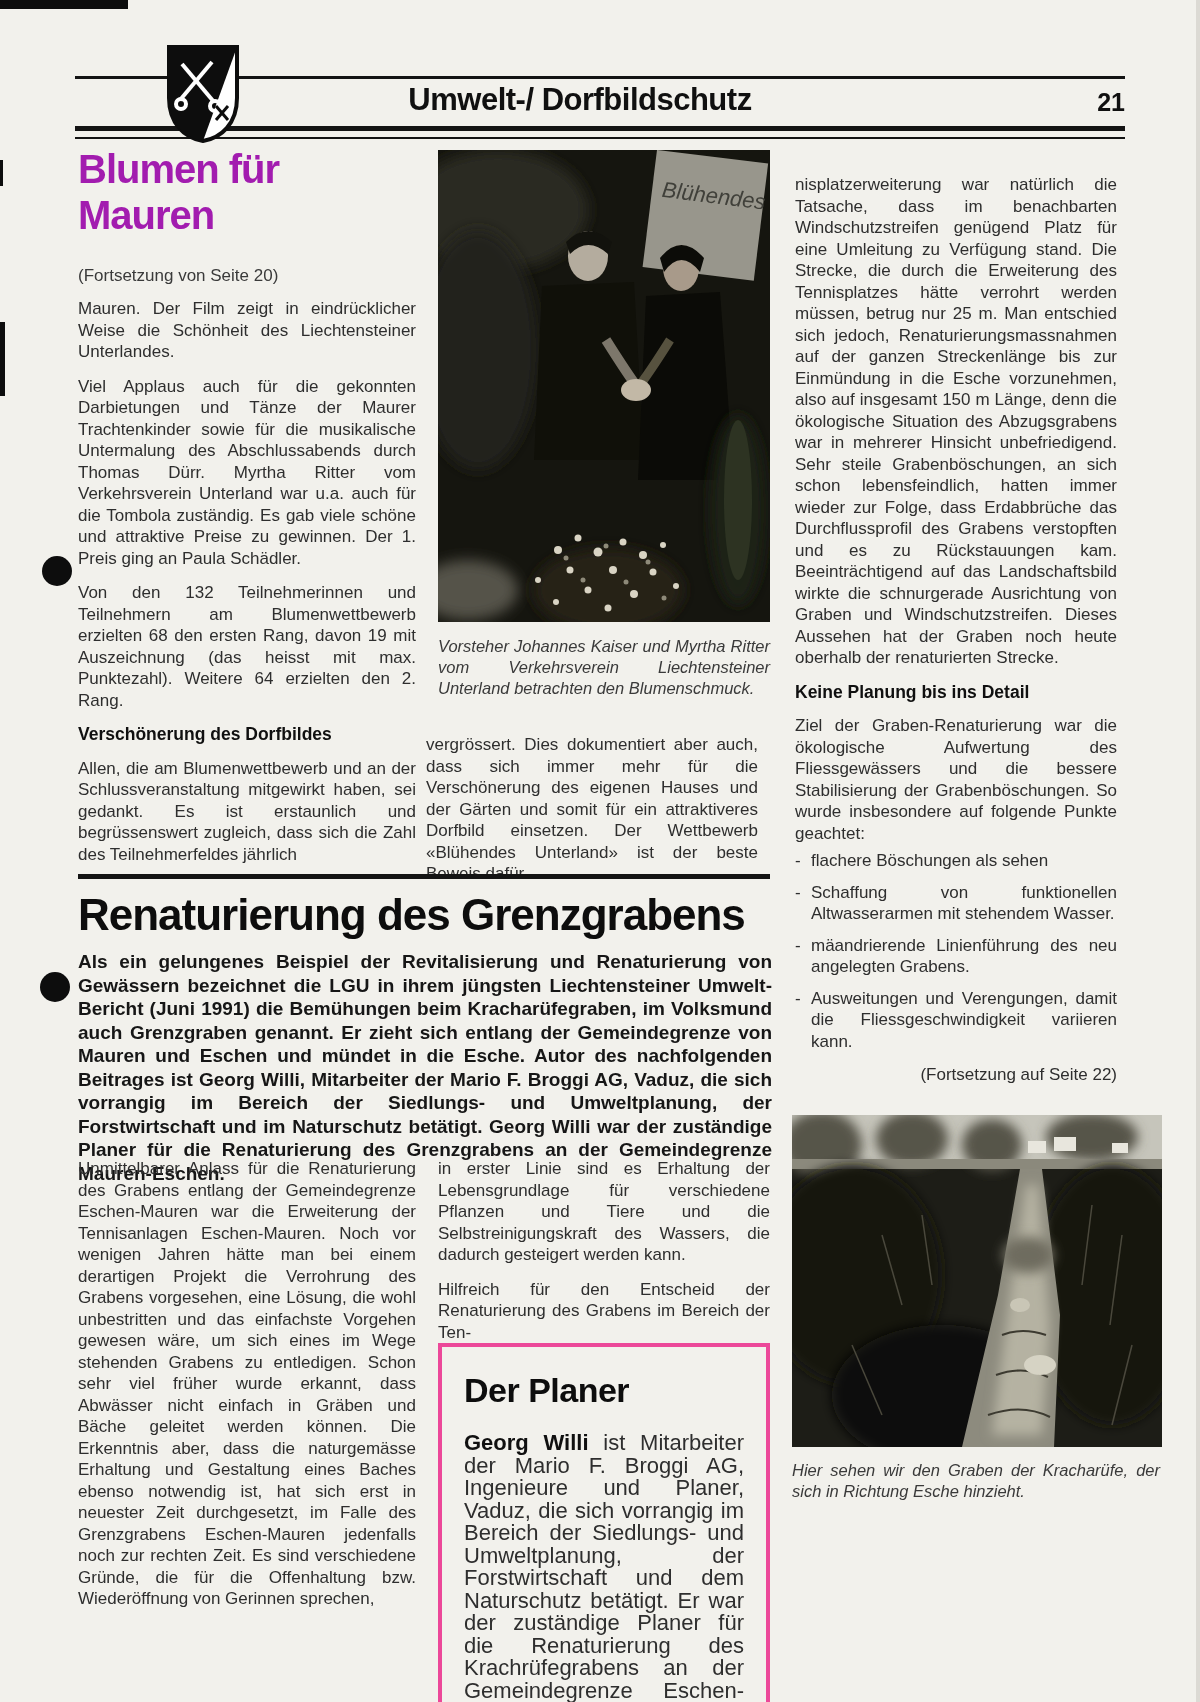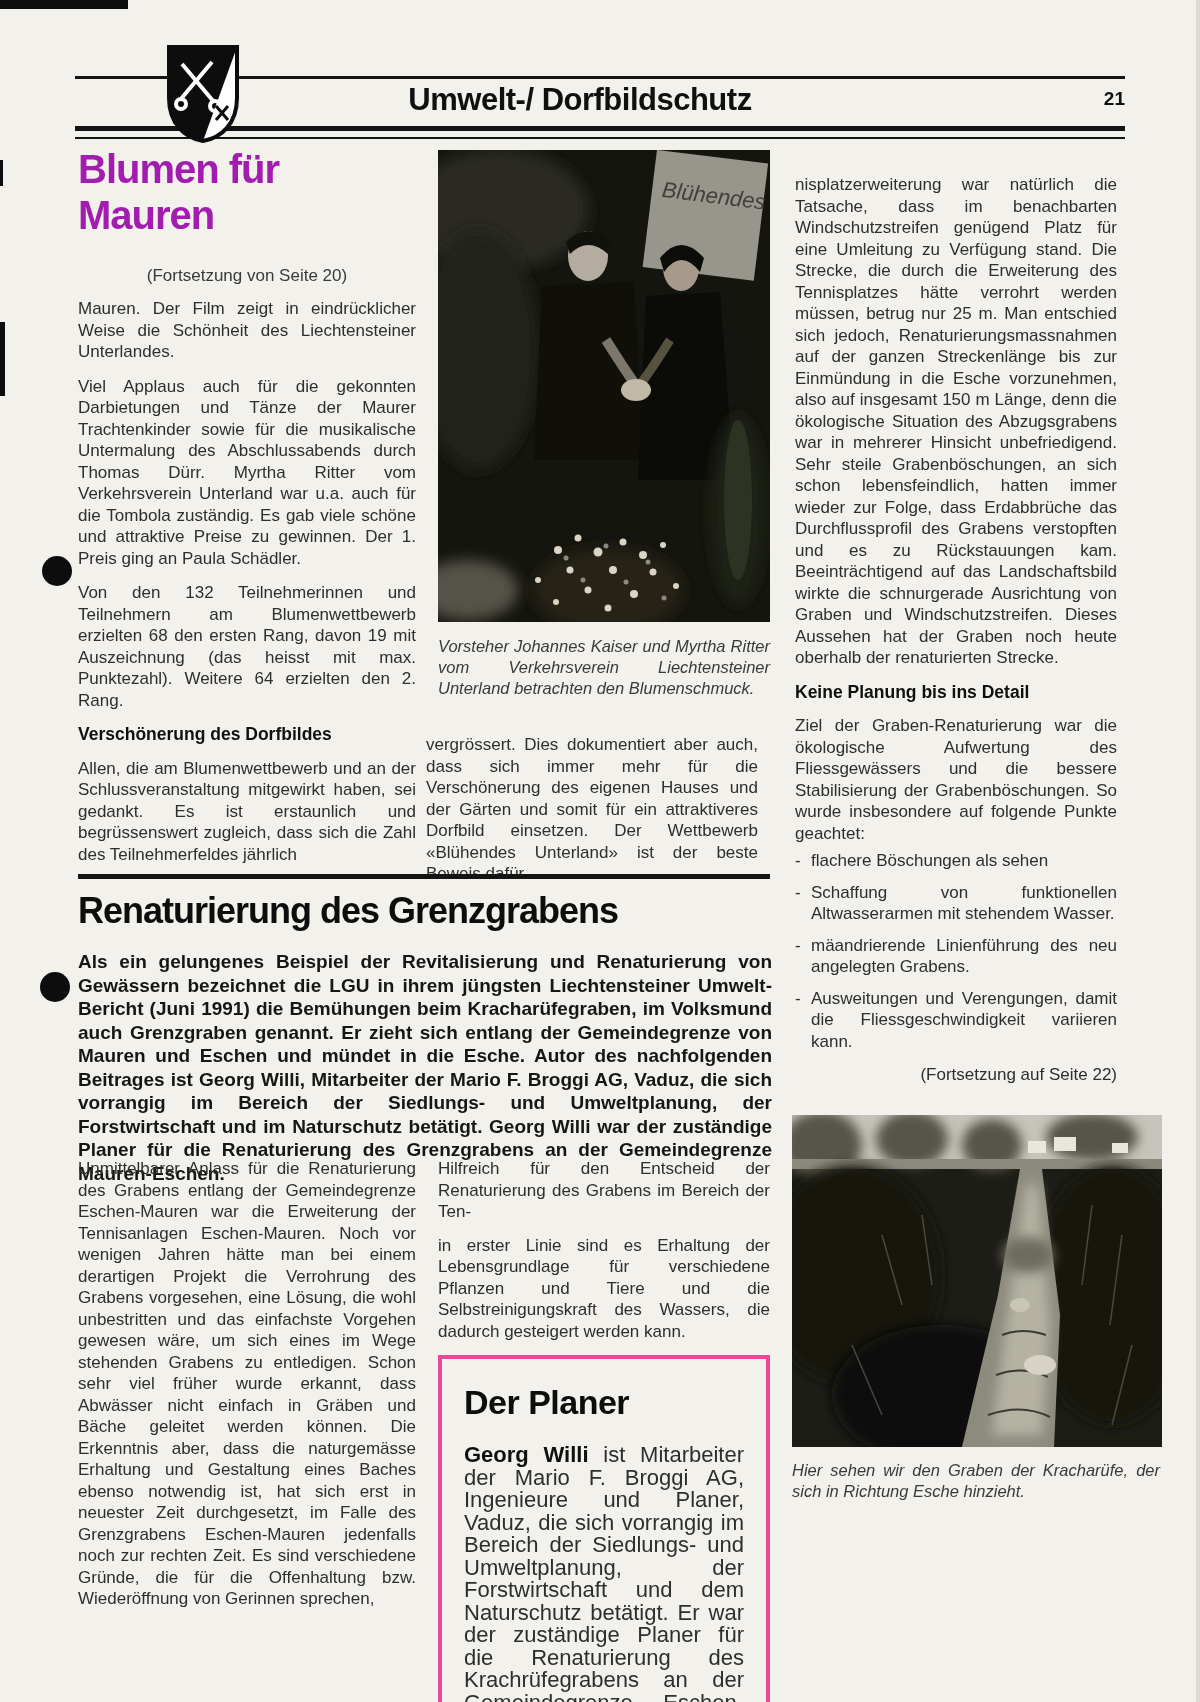--- a/index.html
+++ b/index.html
@@ -6,37 +6,37 @@
   .page{position:relative;width:1196px;height:1702px;background:#f2f1ec;
         font-family:"Liberation Sans","DejaVu Sans",sans-serif;color:#2e2e2e;overflow:hidden;}
   
   .rule{position:absolute;background:#141414;}
   .rule-top{left:75px;top:76px;width:1050px;height:3px;}
   .rule-mid-thick{left:75px;top:126px;width:1050px;height:5px;}
   .rule-mid-thin{left:75px;top:137px;width:1050px;height:2px;}
   .section-title{position:absolute;left:300px;top:82px;width:560px;text-align:center;
         font-size:31px;font-weight:bold;color:#101010;letter-spacing:-0.5px;}
   .page-number{position:absolute;left:1080px;top:88px;width:45px;text-align:right;
-        font-size:19px;font-weight:bold;color:#101010;}
+        font-size:25px;font-weight:bold;color:#101010;}
   .coat{position:absolute;left:166px;top:44px;width:74px;height:100px;}
   
   .col{position:absolute;}
   .body-text p{margin:12px 0 13px 0;font-size:17px;line-height:21.5px;text-align:justify;color:#2e2e2e;}
   .subhead{font-size:17.5px;line-height:21.5px;font-weight:bold;color:#101010;margin:4px 0 2px 0;}
   .h1{font-size:40px;line-height:46px;font-weight:bold;color:#a21caf;letter-spacing:-1px;margin:0 0 28px 0;}
-  .cont-note{font-size:17px;color:#3a3a3a;margin:0 0 6px 0;text-align:center;}
+  .cont-note{font-size:17px;color:#3a3a3a;margin:0 0 6px 0;}
   .caption{font-size:16.5px;line-height:21px;font-style:italic;color:#3a3a3a;text-align:justify;}
   .bullets{margin:2px 0 12px 0;}
   .bullet{display:flex;margin:0 0 10px 0;font-size:17px;line-height:21.5px;}
   .bullet .dash{width:16px;flex:0 0 16px;}
   .bullet .btxt{flex:1;text-align:justify;}
   .note-right{font-size:17px;line-height:21.5px;text-align:right;color:#2e2e2e;}
   
   .divider{left:78px;top:874px;width:692px;height:5px;}
-  .h2{position:absolute;left:78px;top:890px;width:700px;font-size:36px;font-weight:bold;
+  .h2{position:absolute;left:78px;top:890px;width:700px;font-size:44px;font-weight:bold;
       color:#0d0d0d;letter-spacing:-1px;}
   .lede{position:absolute;left:78px;top:950px;width:694px;font-size:19px;line-height:23.5px;
         font-weight:bold;color:#161616;text-align:justify;}
   
   .photo{position:absolute;background:#191916;}
   .photo svg{display:block;width:100%;height:100%;}
   .photo1{left:438px;top:150px;width:332px;height:472px;}
   .photo2{left:792px;top:1115px;width:370px;height:332px;}
   .caption1{position:absolute;left:438px;top:636px;width:332px;}
   .caption2{position:absolute;left:792px;top:1460px;width:368px;}
@@ -183,22 +183,22 @@
 
   <div class="rule divider"></div>
   <div class="h2">Renaturierung des Grenzgrabens</div>
   <div class="lede">Als ein gelungenes Beispiel der Revitalisierung und Renaturierung von Gewässern bezeichnet die LGU in ihrem jüngsten Liechtensteiner Umwelt-Bericht (Juni 1991) die Bemühungen beim Kracharüfegraben, im Volksmund auch Grenzgraben genannt. Er zieht sich entlang der Gemeindegrenze von Mauren und Eschen und mündet in die Esche. Autor des nachfolgenden Beitrages ist Georg Willi, Mitarbeiter der Mario F. Broggi AG, Vaduz, die sich vorrangig im Bereich der Siedlungs- und Umweltplanung, der Forstwirtschaft und im Naturschutz betätigt. Georg Willi war der zuständige Planer für die Renaturierung des Grenzgrabens an der Gemeindegrenze Mauren-Eschen.</div>
 
   <div class="col body-text" style="left:78px;top:1146px;width:338px;">
     <p>Unmittelbarer Anlass für die Renaturierung des Grabens entlang der Gemeindegrenze Eschen-Mauren war die Erweiterung der Tennisanlagen Eschen-Mauren. Noch vor wenigen Jahren hätte man bei einem derartigen Projekt die Verrohrung des Grabens vorgesehen, eine Lösung, die wohl unbestritten und das einfachste Vorgehen gewesen wäre, um sich eines im Wege stehenden Grabens zu entledigen. Schon sehr viel früher wurde erkannt, dass Abwässer nicht einfach in Gräben und Bäche geleitet werden können. Die Erkenntnis aber, dass die naturgemässe Erhaltung und Gestaltung eines Baches ebenso notwendig ist, hat sich erst in neuester Zeit durchgesetzt, im Falle des Grenzgrabens Eschen-Mauren jedenfalls noch zur rechten Zeit. Es sind verschiedene Gründe, die für die Offenhaltung bzw. Wiederöffnung von Gerinnen sprechen,</p>
   </div>
 
   <div class="col body-text" style="left:438px;top:1146px;width:332px;">
+    <p>in erster Linie sind es Erhaltung der Lebensgrundlage für verschiedene Pflanzen und Tiere und die Selbstreinigungskraft des Wassers, die dadurch gesteigert werden kann.</p>
     <p style="margin-bottom:0">Hilfreich für den Entscheid der Renaturierung des Grabens im Bereich der Ten-</p>
-    <p>in erster Linie sind es Erhaltung der Lebensgrundlage für verschiedene Pflanzen und Tiere und die Selbstreinigungskraft des Wassers, die dadurch gesteigert werden kann.</p>
     <div class="planner">
       <div class="planner-title">Der Planer</div>
       <div class="planner-text"><b>Georg Willi</b><span> ist Mitarbeiter der Mario F. Broggi AG, Ingenieure und Planer, Vaduz, die sich vorrangig im Bereich der Siedlungs- und Umweltplanung, der Forstwirtschaft und dem Naturschutz betätigt. Er war der zuständige Planer für die Renaturierung des Krachrüfegrabens an der Gemeindegrenze Eschen-Mauren.</span></div>
     </div>
   </div>
 
   <div class="photo photo2">
     <svg viewBox="0 0 370 332" preserveAspectRatio="none">
       <defs>
           <filter id="b2" x="-40%" y="-40%" width="180%" height="180%">

